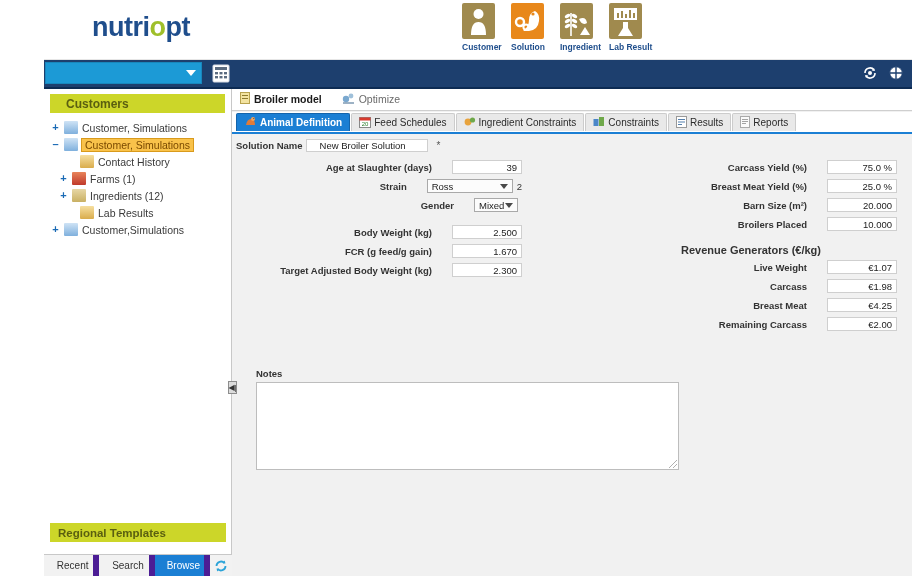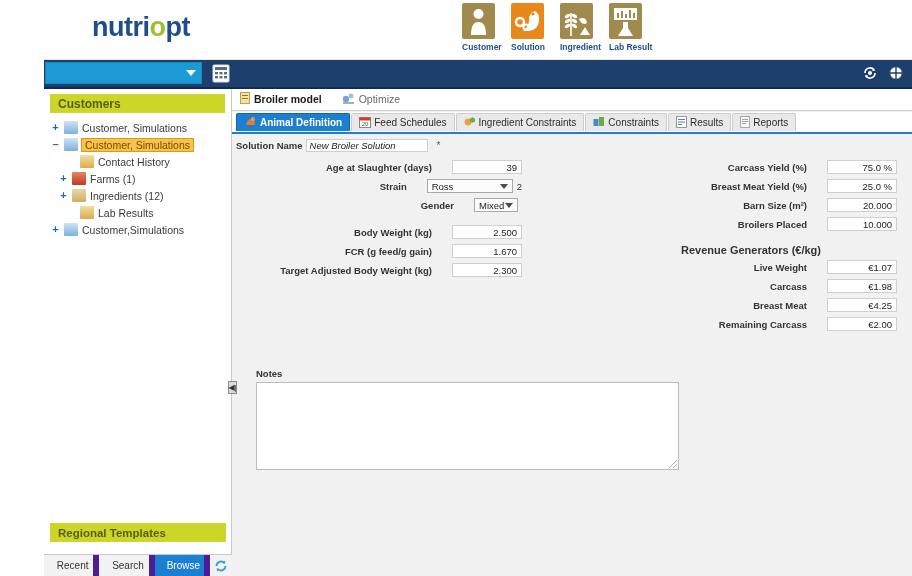--- a/index.html
+++ b/index.html
@@ -70,21 +70,21 @@
   }
   .tb-right span { cursor:pointer; display:block; }
 
   
   .sidebar {
     position:absolute; left:0; top:89px; width:188px; height:487px;
     background:#ffffff; border-right:1px solid #c8c8c8;
   }
   .sb-header {
     margin:5px 6px 0 6px; height:19px; background:#ccd629;
-    display:flex; align-items:center; padding-left:8px;
+    display:flex; align-items:center; padding-left:16px;
     font-size:12px; font-weight:bold; color:#5a5f10;
   }
   .sb-tree { margin-top:6px; font-size:10.5px; color:#333; }
   .tr {
     display:flex; align-items:center; height:17px;
     padding-left:6px; white-space:nowrap; cursor:pointer;
   }
   .tr .exp {
     width:11px; height:11px; margin-right:3px;
     display:inline-flex; align-items:center; justify-content:center;
@@ -164,21 +164,21 @@
     background:#f1f1f1;
   }
   .solname-row {
     position:absolute; left:4px; top:3px;
     display:flex; align-items:center; gap:3px;
   }
   .solname-lbl { font-size:9.5px; font-weight:bold; color:#333; }
   .solname-inp {
     width:122px; height:13px; background:#ffffff;
     border:1px solid #cfcfcf; font-size:9.5px; color:#222;
-    padding:0 3px; display:flex; align-items:center;font-style:italic;
+    padding:0 13px; display:flex; align-items:center;
   }
   .req { font-size:10px; color:#555; margin-left:6px; }
 
   .form-left  { position:absolute; left:0;   top:22px; width:290px; }
   .form-right { position:absolute; left:290px; top:22px; width:375px; }
 
   .frow {
     display:flex; align-items:center; justify-content:flex-end;
     height:18px; margin-bottom:1px;
   }

